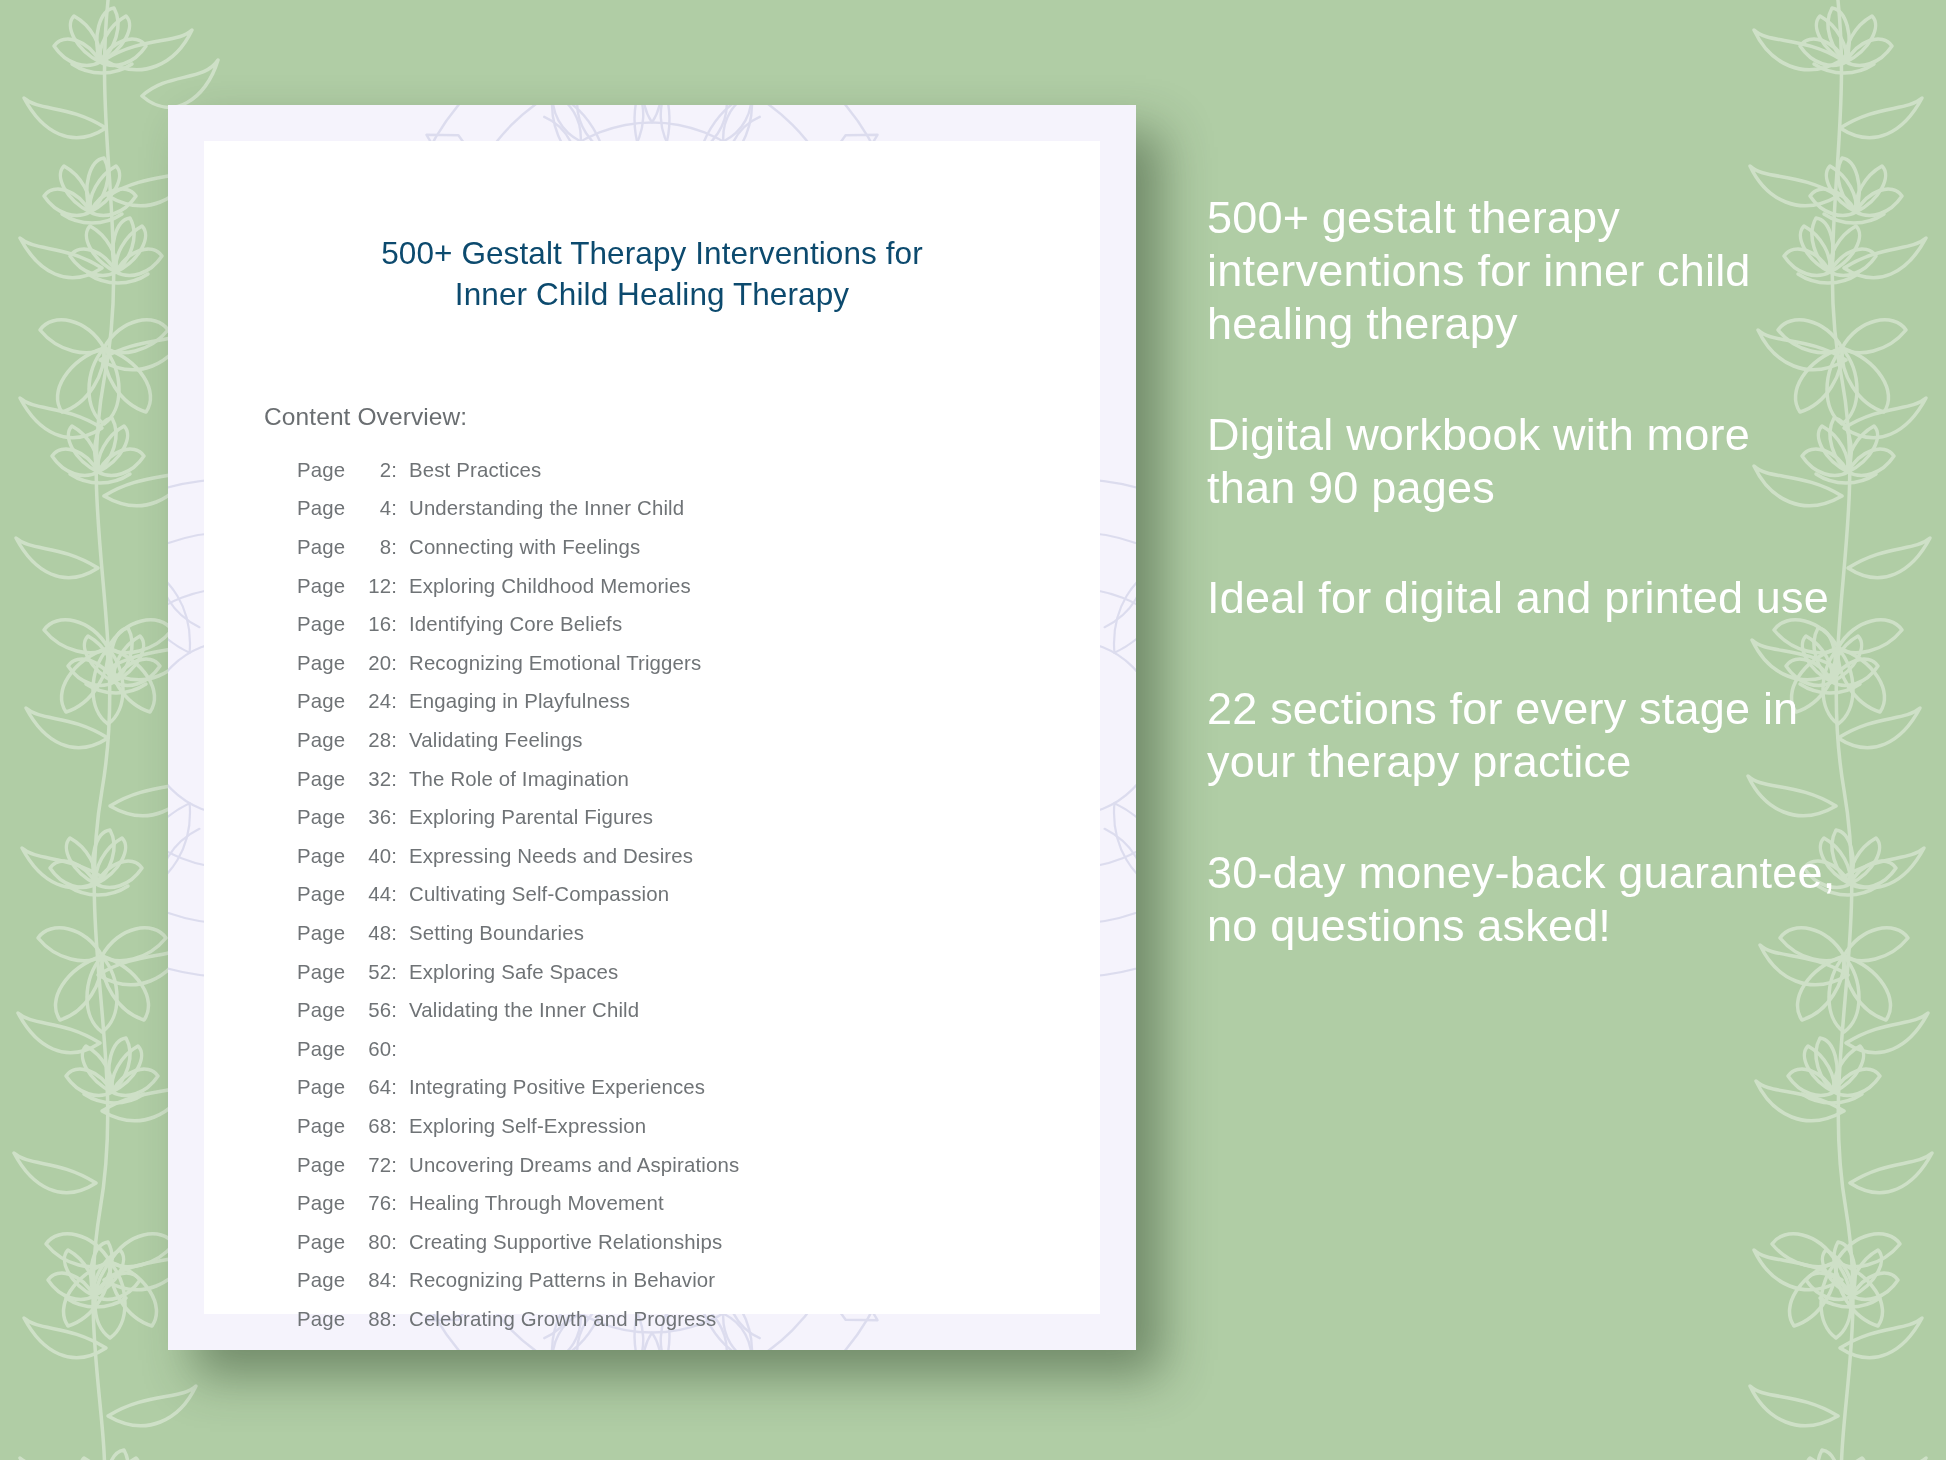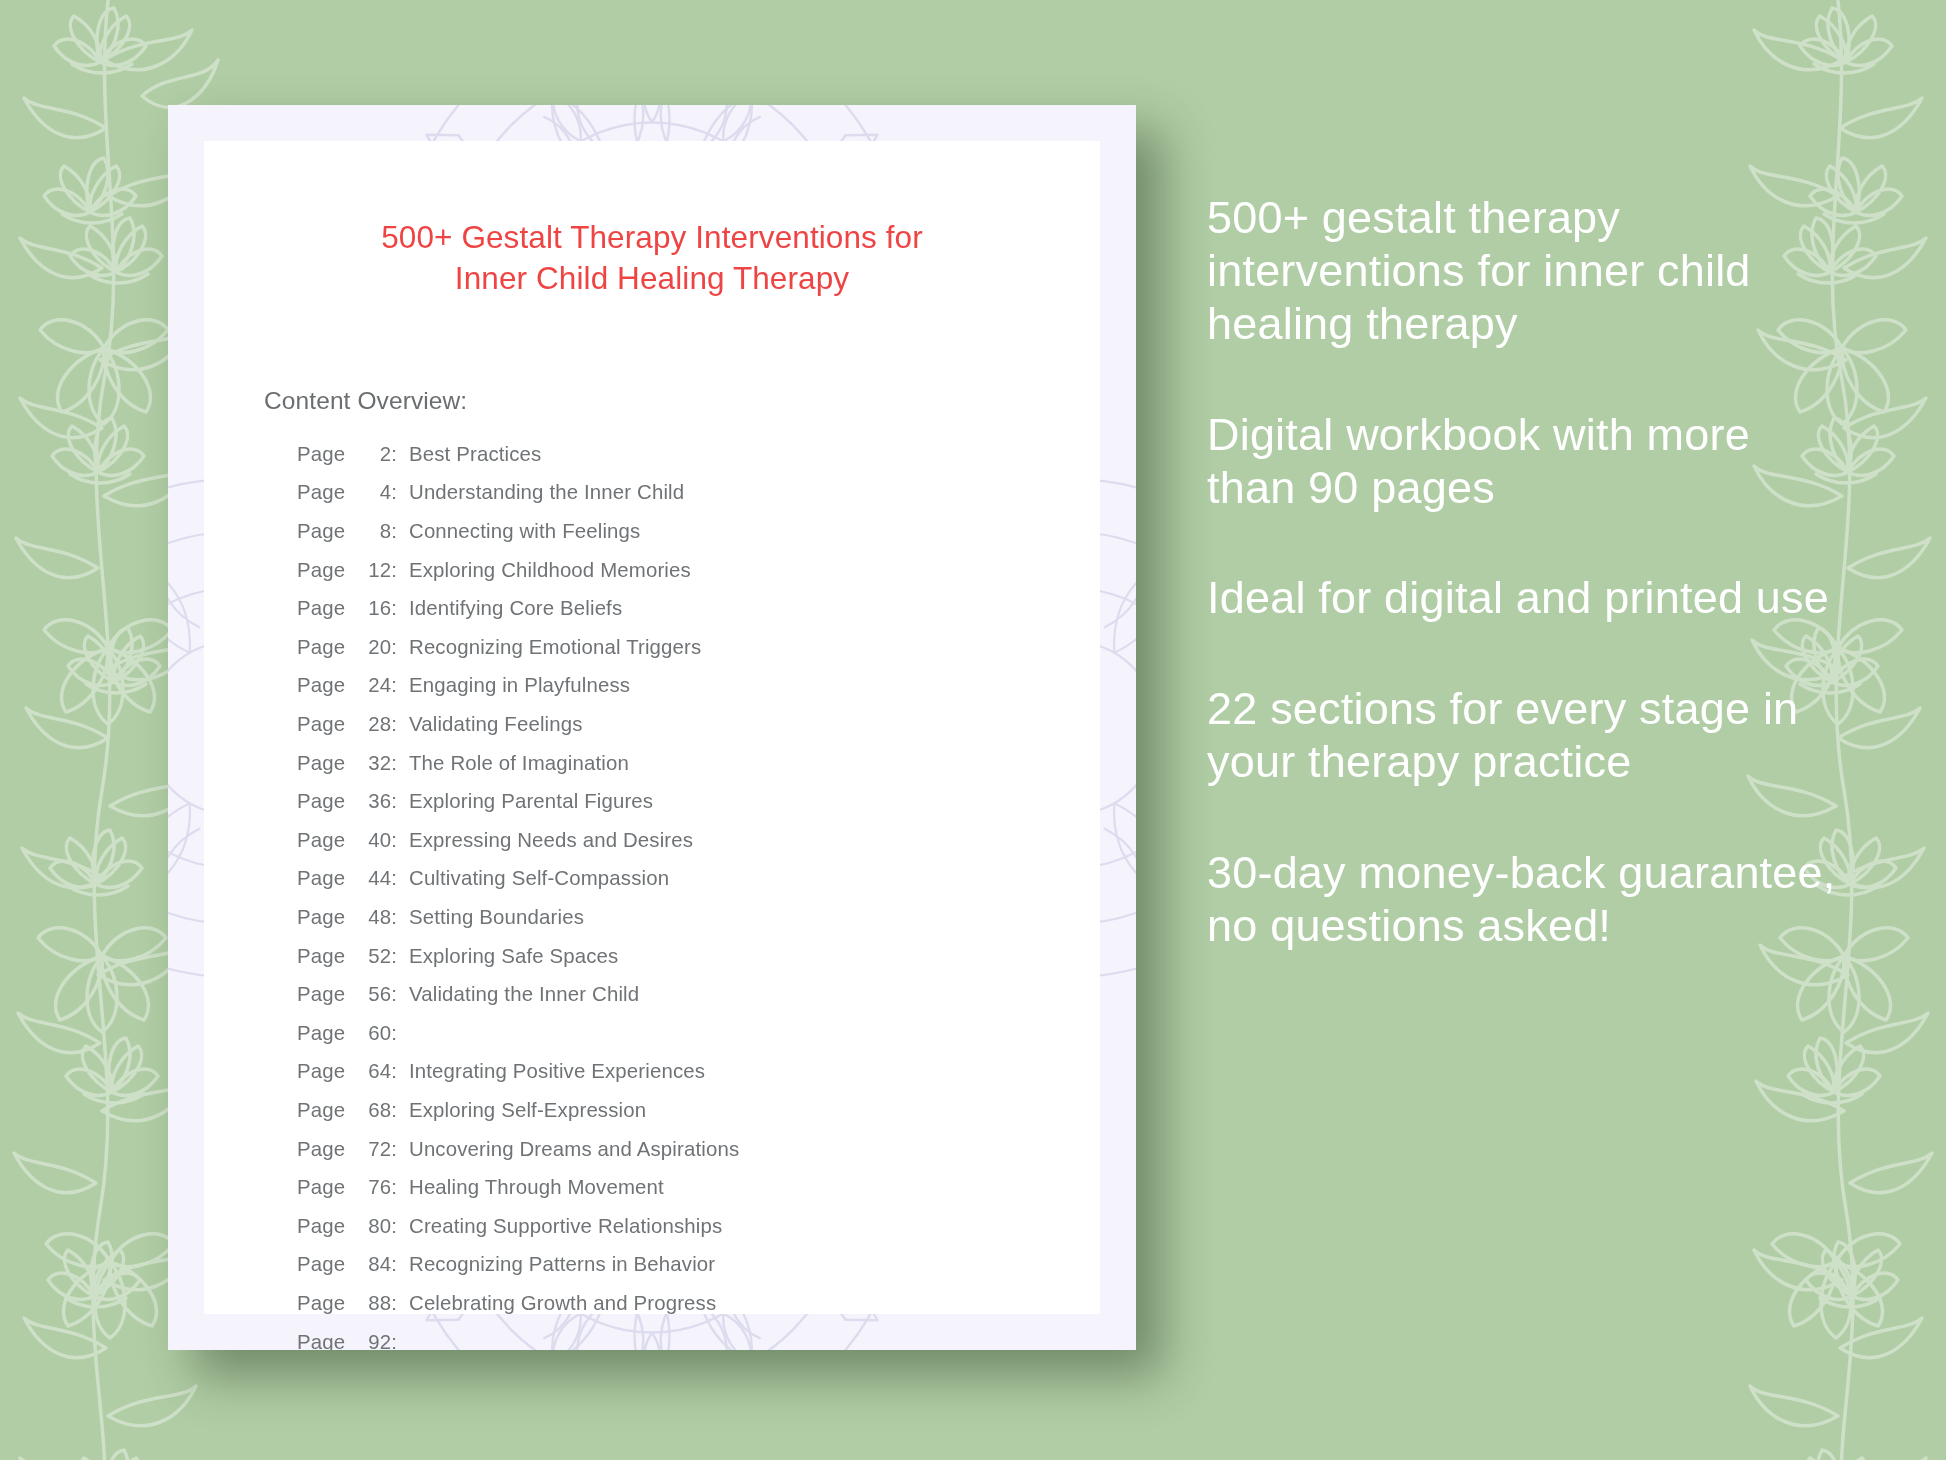--- a/index.html
+++ b/index.html
@@ -57,25 +57,25 @@
     position:absolute;
     left:36px; top:36px; right:36px; bottom:36px;
     background:#ffffff;
     padding:62px 60px 0 60px;
   }
 
   .doc-title {
     text-align:center;
     font-size:31.5px;
     line-height:1.30;
-    color:#ef4444;
+    color:#0c4a6e;
     font-weight:400;
     letter-spacing:.1px;
     max-width:620px;
-    margin:0 auto;
+    margin:16px auto;
     padding-top:14px;
   }
 
   .overview-label {
     margin-top:88px;
     font-size:24.5px;
     color:#6a6e71;
     font-weight:400;
     letter-spacing:.1px;
   }

